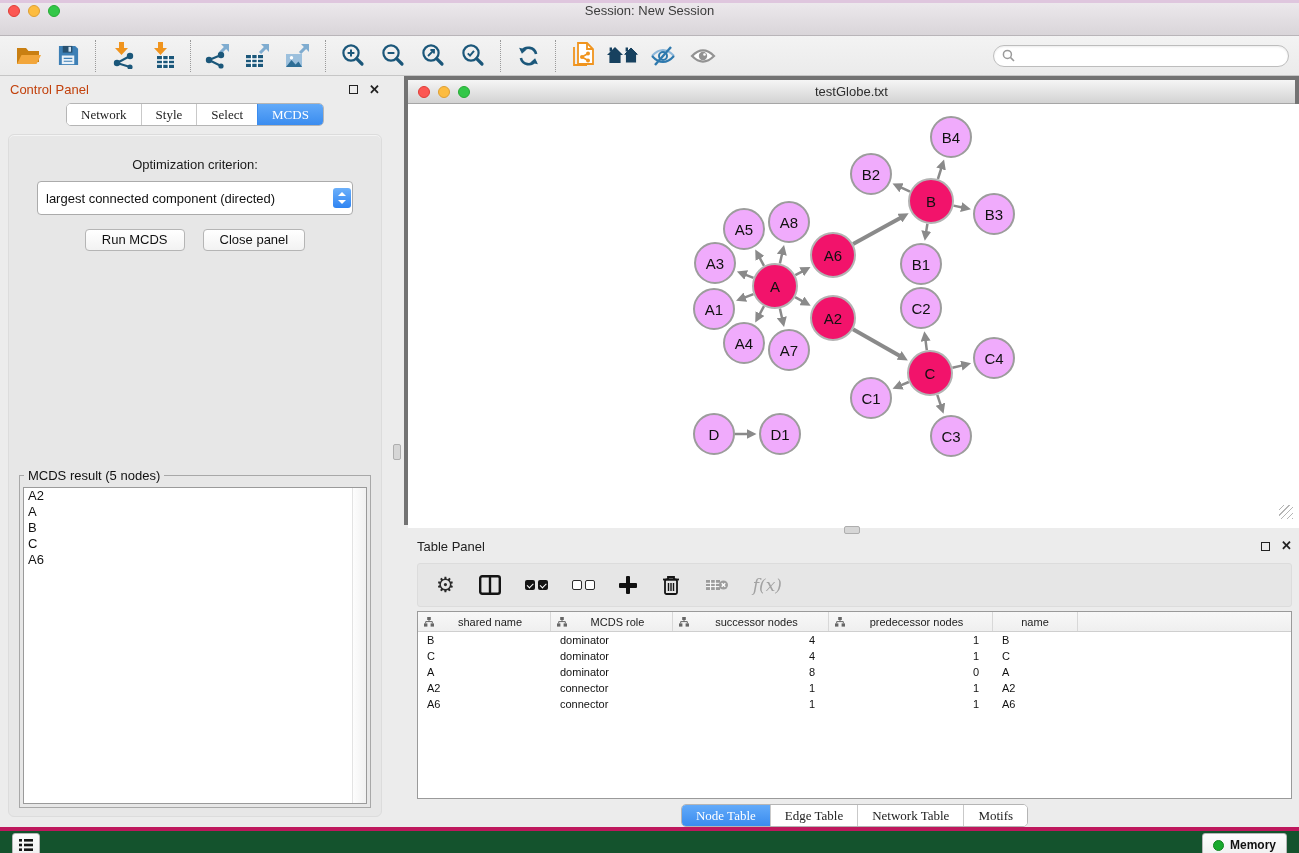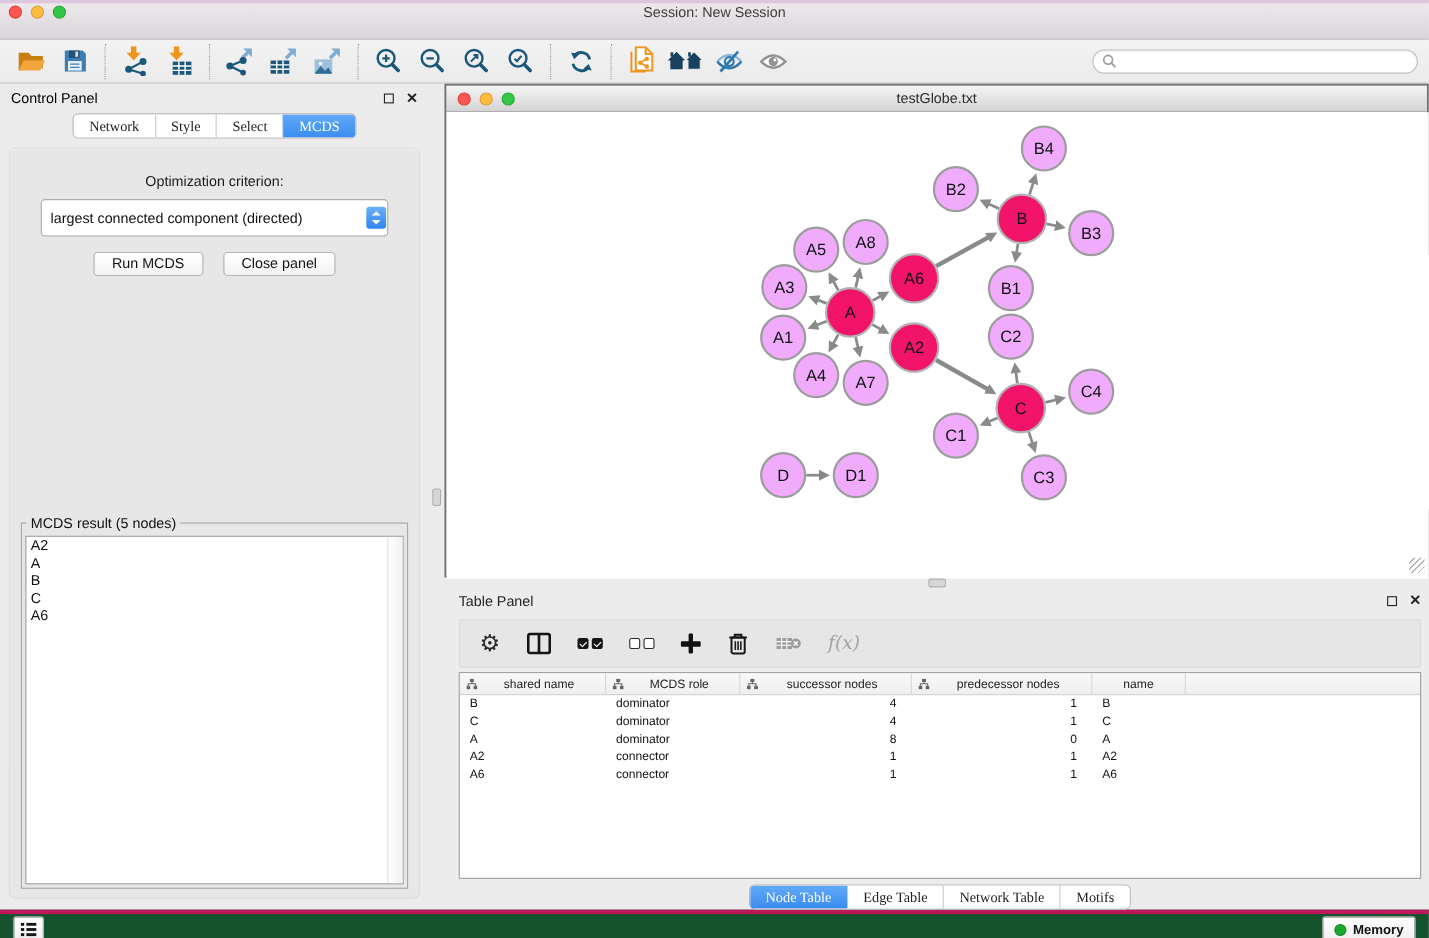--- a/index.html
+++ b/index.html
@@ -23,21 +23,21 @@
   .tsep { height:32px; border-left:1px dotted #9a9a9a; margin:0 7px; }
   .searchbox { margin-left:auto; margin-right:10px; width:296px; height:22px; background:#fff; border:1px solid #bdbdbd; border-radius:12px; display:flex; align-items:center; padding:0 8px; box-shadow:inset 0 1px 2px rgba(0,0,0,.08); }
   .searchbox input { border:none; outline:none; flex:1; font-size:12px; margin-left:5px; font-family:"Liberation Sans",sans-serif; background:transparent; }
 
   
   .main { display:flex; height:751px; }
 
   
   .cpanel { width:390px; position:relative; }
   .panelhead { height:27px; display:flex; align-items:center; padding:0 10px; }
-  .panelhead .phtitle { font-size:13px; color:#000000; }
+  .panelhead .phtitle { font-size:13px; color:#c2410c; }
   .phicons { margin-left:auto; display:flex; align-items:center; gap:11px; }
   .floatico { width:9px; height:9px; border:1.5px solid #222; display:inline-block; }
   .closeico { font-size:13px; font-weight:bold; color:#222; line-height:10px; }
   .segbar { display:flex; justify-content:center; }
   .seggroup { display:flex; border:1px solid #b5b5b5; border-radius:5px; overflow:hidden; background:#fff; }
   .seg { padding:0 14px; height:21px; line-height:21px; background:#fff; color:#222; border-left:1px solid #c9c9c9; cursor:default;font-family:Liberation Serif, serif; }
   .seg:first-child { border-left:none; }
   .seg.active { background:linear-gradient(#62aaf9,#3a8cef); color:#fff; border-left-color:#3a8cef; }
   .cpanel-content { position:absolute; left:8px; right:8px; top:58px; bottom:10px; background:#e7e7e7; border:1px solid #dcdcdc; border-radius:6px; box-shadow:inset 0 1px 0 #f4f4f4; }
   .optlabel { text-align:center; margin-top:22px; color:#1a1a1a; }
@@ -55,21 +55,21 @@
   .scrolltrack { position:absolute; right:0; top:0; bottom:0; width:14px; background:linear-gradient(to right,#fdfdfd,#f1f1f1); border-left:1px solid #e3e3e3; }
 
   
   .vdivider { width:14px; position:relative; }
   .vgrip { position:absolute; left:3px; top:368px; width:8px; height:16px; background:#d6d6d6; border:1px solid #aeaeae; border-radius:2px; }
 
   
   .rightcol { width:895px; display:flex; flex-direction:column; position:relative; }
 
   
-  .netwin { height:450px; border:2px solid #737373; background:#fff; position:relative; }
+  .netwin { height:450px; border:4px solid #737373; background:#fff; position:relative; }
   .netbar { height:24px; background:linear-gradient(#f5f5f5,#d3d3d3); border-bottom:1px solid #a6a6a6; position:relative; }
   .netbar .lights { top:6px; left:10px; }
   .netbar .ttl { text-align:center; line-height:23px; font-size:13px; color:#2d2d2d; }
   .netcanvas { position:absolute; left:0; top:24px; width:893px; height:424px; background:#fff; overflow:hidden; }
   .gnode { position:absolute; border-radius:50%; background:#f0abfc; border:2px solid #9c9c9c; display:flex; align-items:center; justify-content:center; font-size:15px; color:#111; cursor:default; }
   .gnode.hl { background:#f2136b; border-color:#b3b3b3; }
   .resizegrip { position:absolute; right:2px; bottom:2px; width:14px; height:14px; background:
      repeating-linear-gradient(135deg, transparent 0 3px, #b5b5b5 3px 4px); }
 
   

